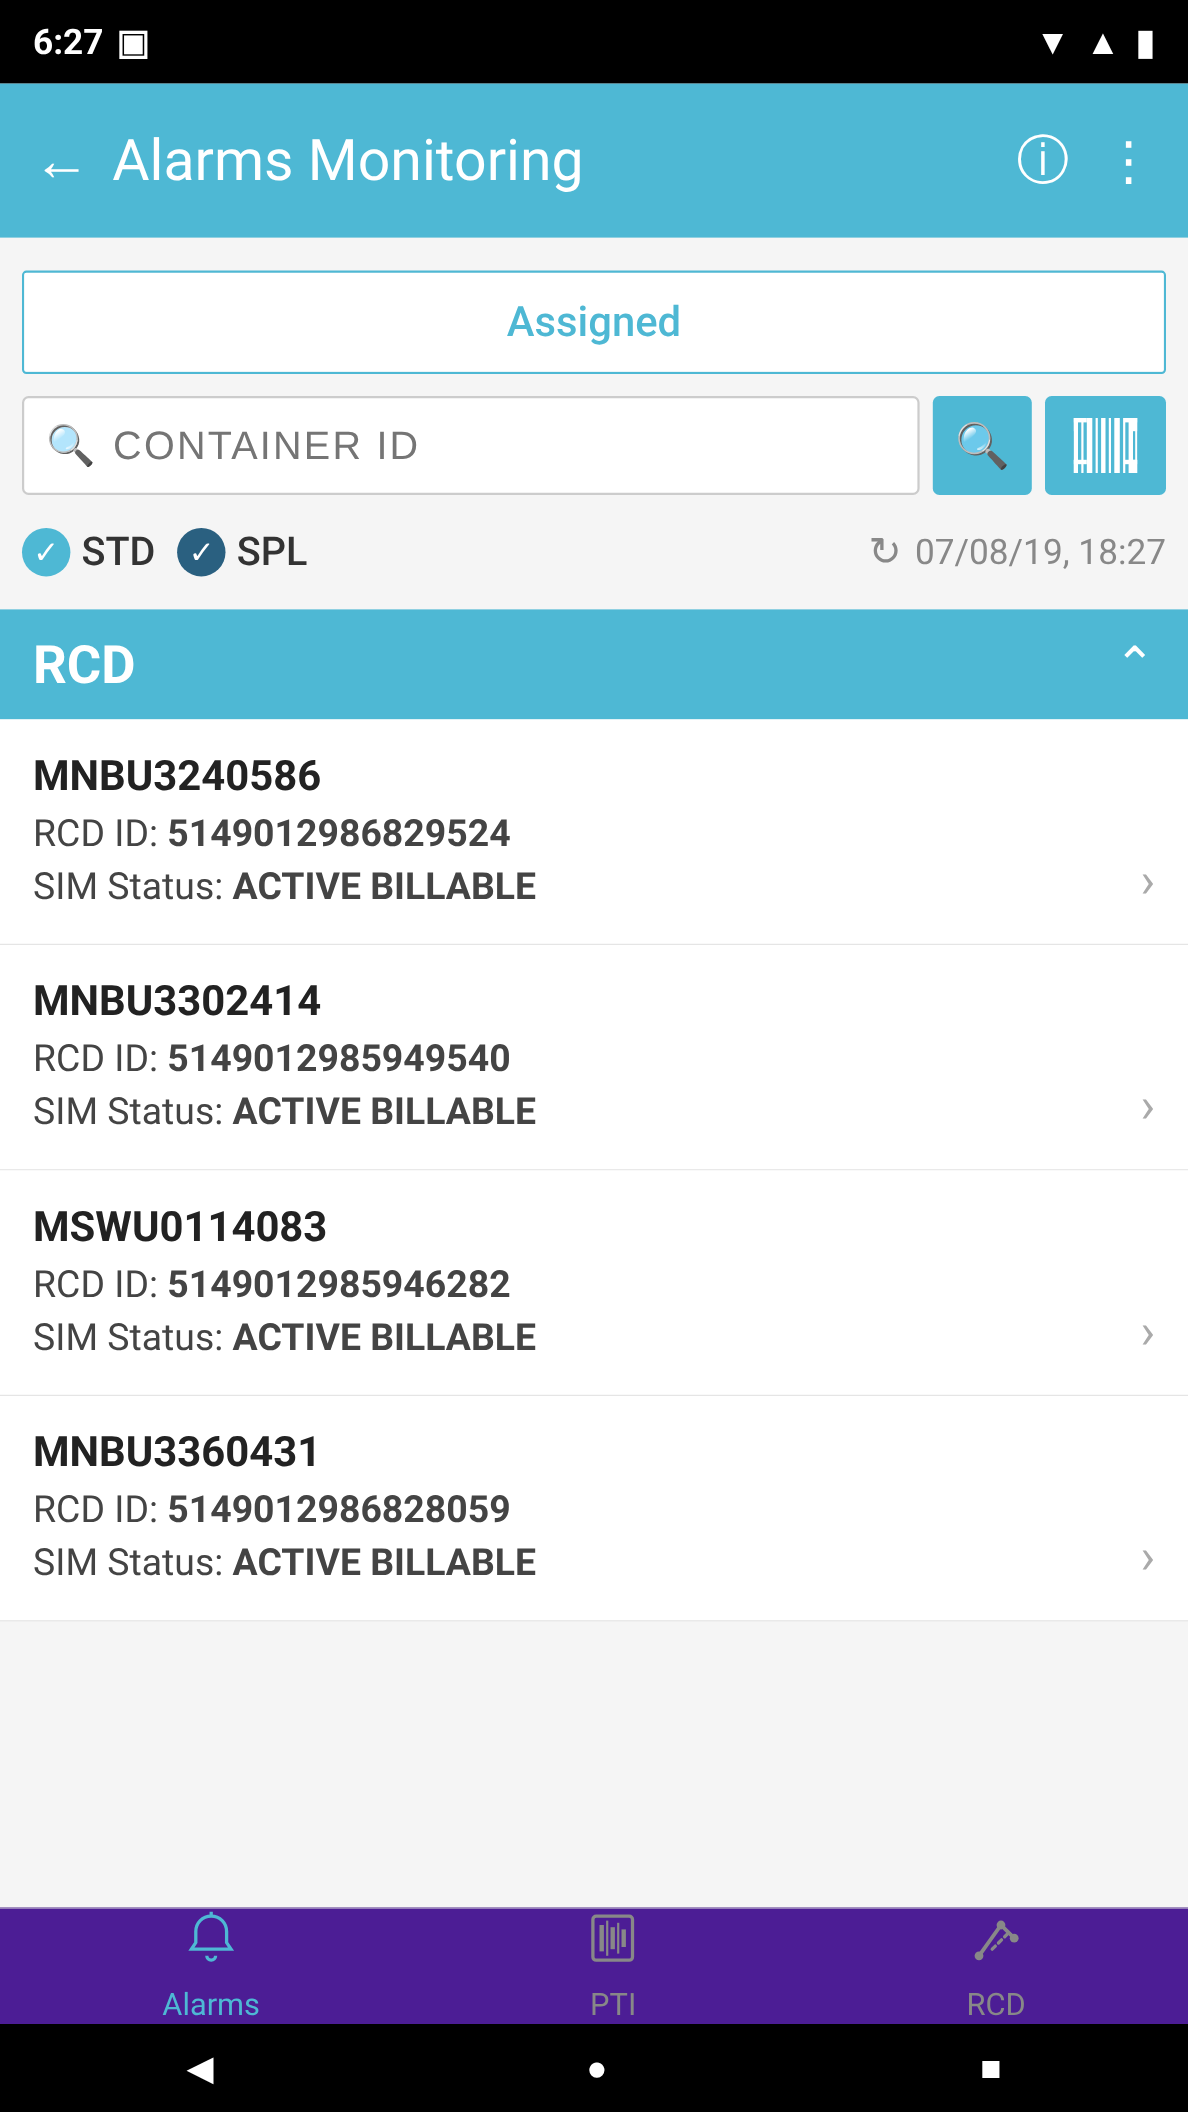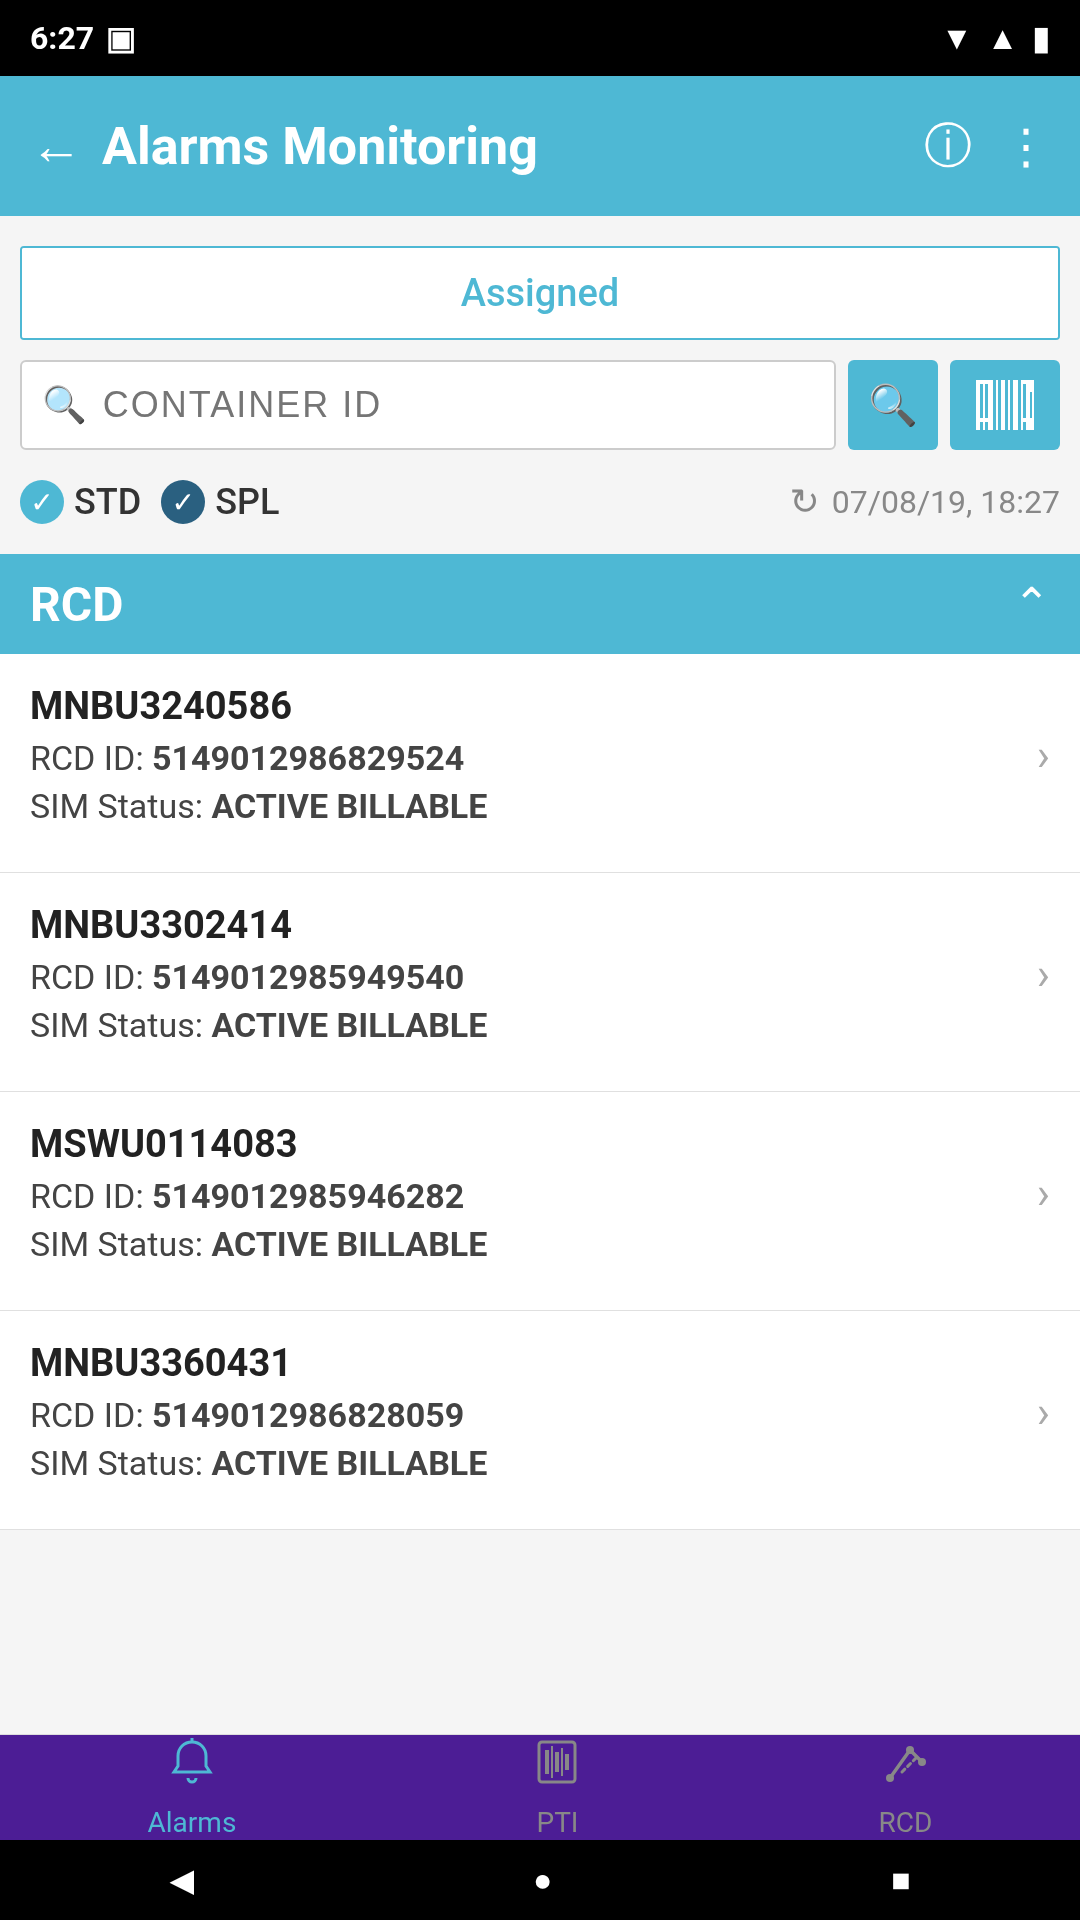--- a/index.html
+++ b/index.html
@@ -31,21 +31,21 @@
     
     .app-bar {
       background: #4eb8d4;
       height: 140px;
       display: flex;
       align-items: center;
       padding: 0 30px;
       justify-content: space-between;
     }
     .app-bar-left { display: flex; align-items: center; gap: 20px; }
-    .app-bar-title { color: #fff; font-size: 52px; font-weight: 700; }
+    .app-bar-title { color: #fff; font-size: 52px; font-weight: 400; }
     .app-bar-actions { display: flex; align-items: center; gap: 30px; }
     .app-bar-icon { color: #fff; font-size: 48px; cursor: pointer; }
     .back-arrow { color: #fff; font-size: 52px; cursor: pointer; font-weight: 300; }
 
     
     .tab-bar {
       display: flex;
       background: #fff;
       border: 2px solid #4eb8d4;
       margin: 30px 20px 0 20px;
@@ -175,24 +175,24 @@
       justify-content: space-between;
       padding: 0 30px;
       margin-top: 20px;
     }
     .section-title { color: #fff; font-size: 48px; font-weight: bold; }
     .section-collapse { color: #fff; font-size: 44px; cursor: pointer; }
 
     
     .list-item {
       background: #fff;
-      padding: 30px 30px 46px 30px;
+      padding: 30px 30px 32px 30px;
       border-bottom: 1px solid #e0e0e0;
       display: flex;
-      align-items: center;
+      align-items: flex-end;
       justify-content: space-between;
       cursor: pointer;
     }
     .list-item-content { flex: 1; }
     .list-item-name {
       font-size: 38px;
       font-weight: bold;
       color: #222;
       margin-bottom: 10px;
     }

